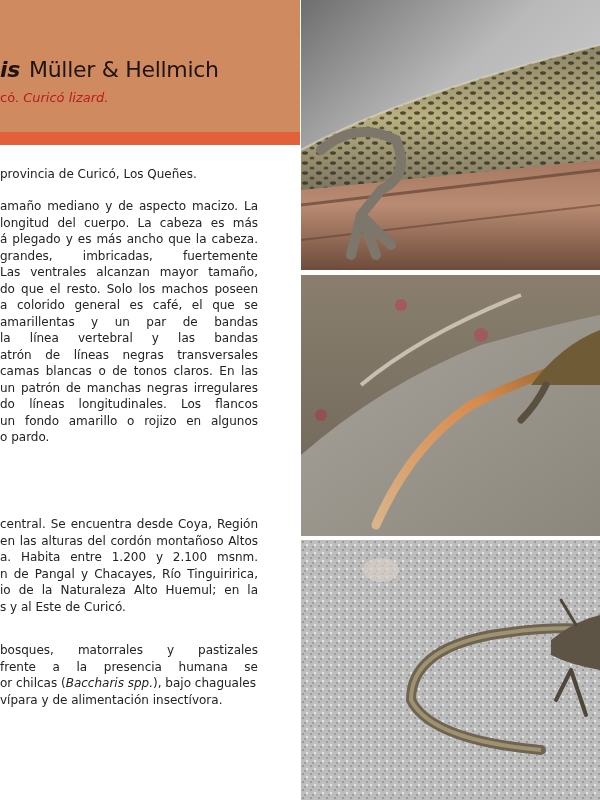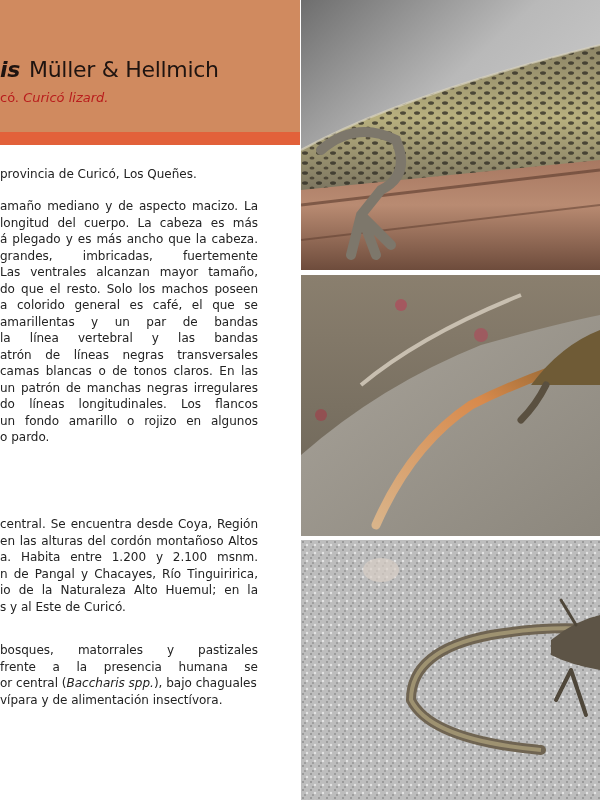--- a/index.html
+++ b/index.html
@@ -61,21 +61,21 @@
     <span class="line j"> en las alturas del cordón montañoso Altos de</span>
     <span class="line j">a. Habita entre 1.200 y 2.100 msnm. Algunos</span>
     <span class="line j">n de Pangal y Chacayes, Río Tinguiririca, Termas</span>
     <span class="line j">io de la Naturaleza Alto Huemul; en la Región</span>
     <span class="line">s y al Este de Curicó.</span>
   </div>
 
   <div class="body-text" style="top:642px;">
     <span class="line j">bosques, matorrales y pastizales pedregosos.</span>
     <span class="line j">frente a la presencia humana se resguarda bajo</span>
-    <span class="line"><span>or central (</span><span class="it">Baccharis spp.</span><span>), bajo chaguales (</span><span class="it">Puya</span></span>
+    <span class="line"><span>or chilcas (</span><span class="it">Baccharis spp.</span><span>), bajo chaguales (</span><span class="it">Puya</span></span>
     <span class="line">vípara y de alimentación insectívora.</span>
   </div>
 </div>
 
 <div class="photo-col">
 
   <div class="photo" style="top:0; height:270px;" title="Lizard on weathered log, close-up of body with dark spotted dorsal pattern">
     <svg width="299" height="270" viewBox="0 0 299 270">
       <defs>
         <linearGradient id="bg1" x1="0" y1="0" x2="1" y2="1">

